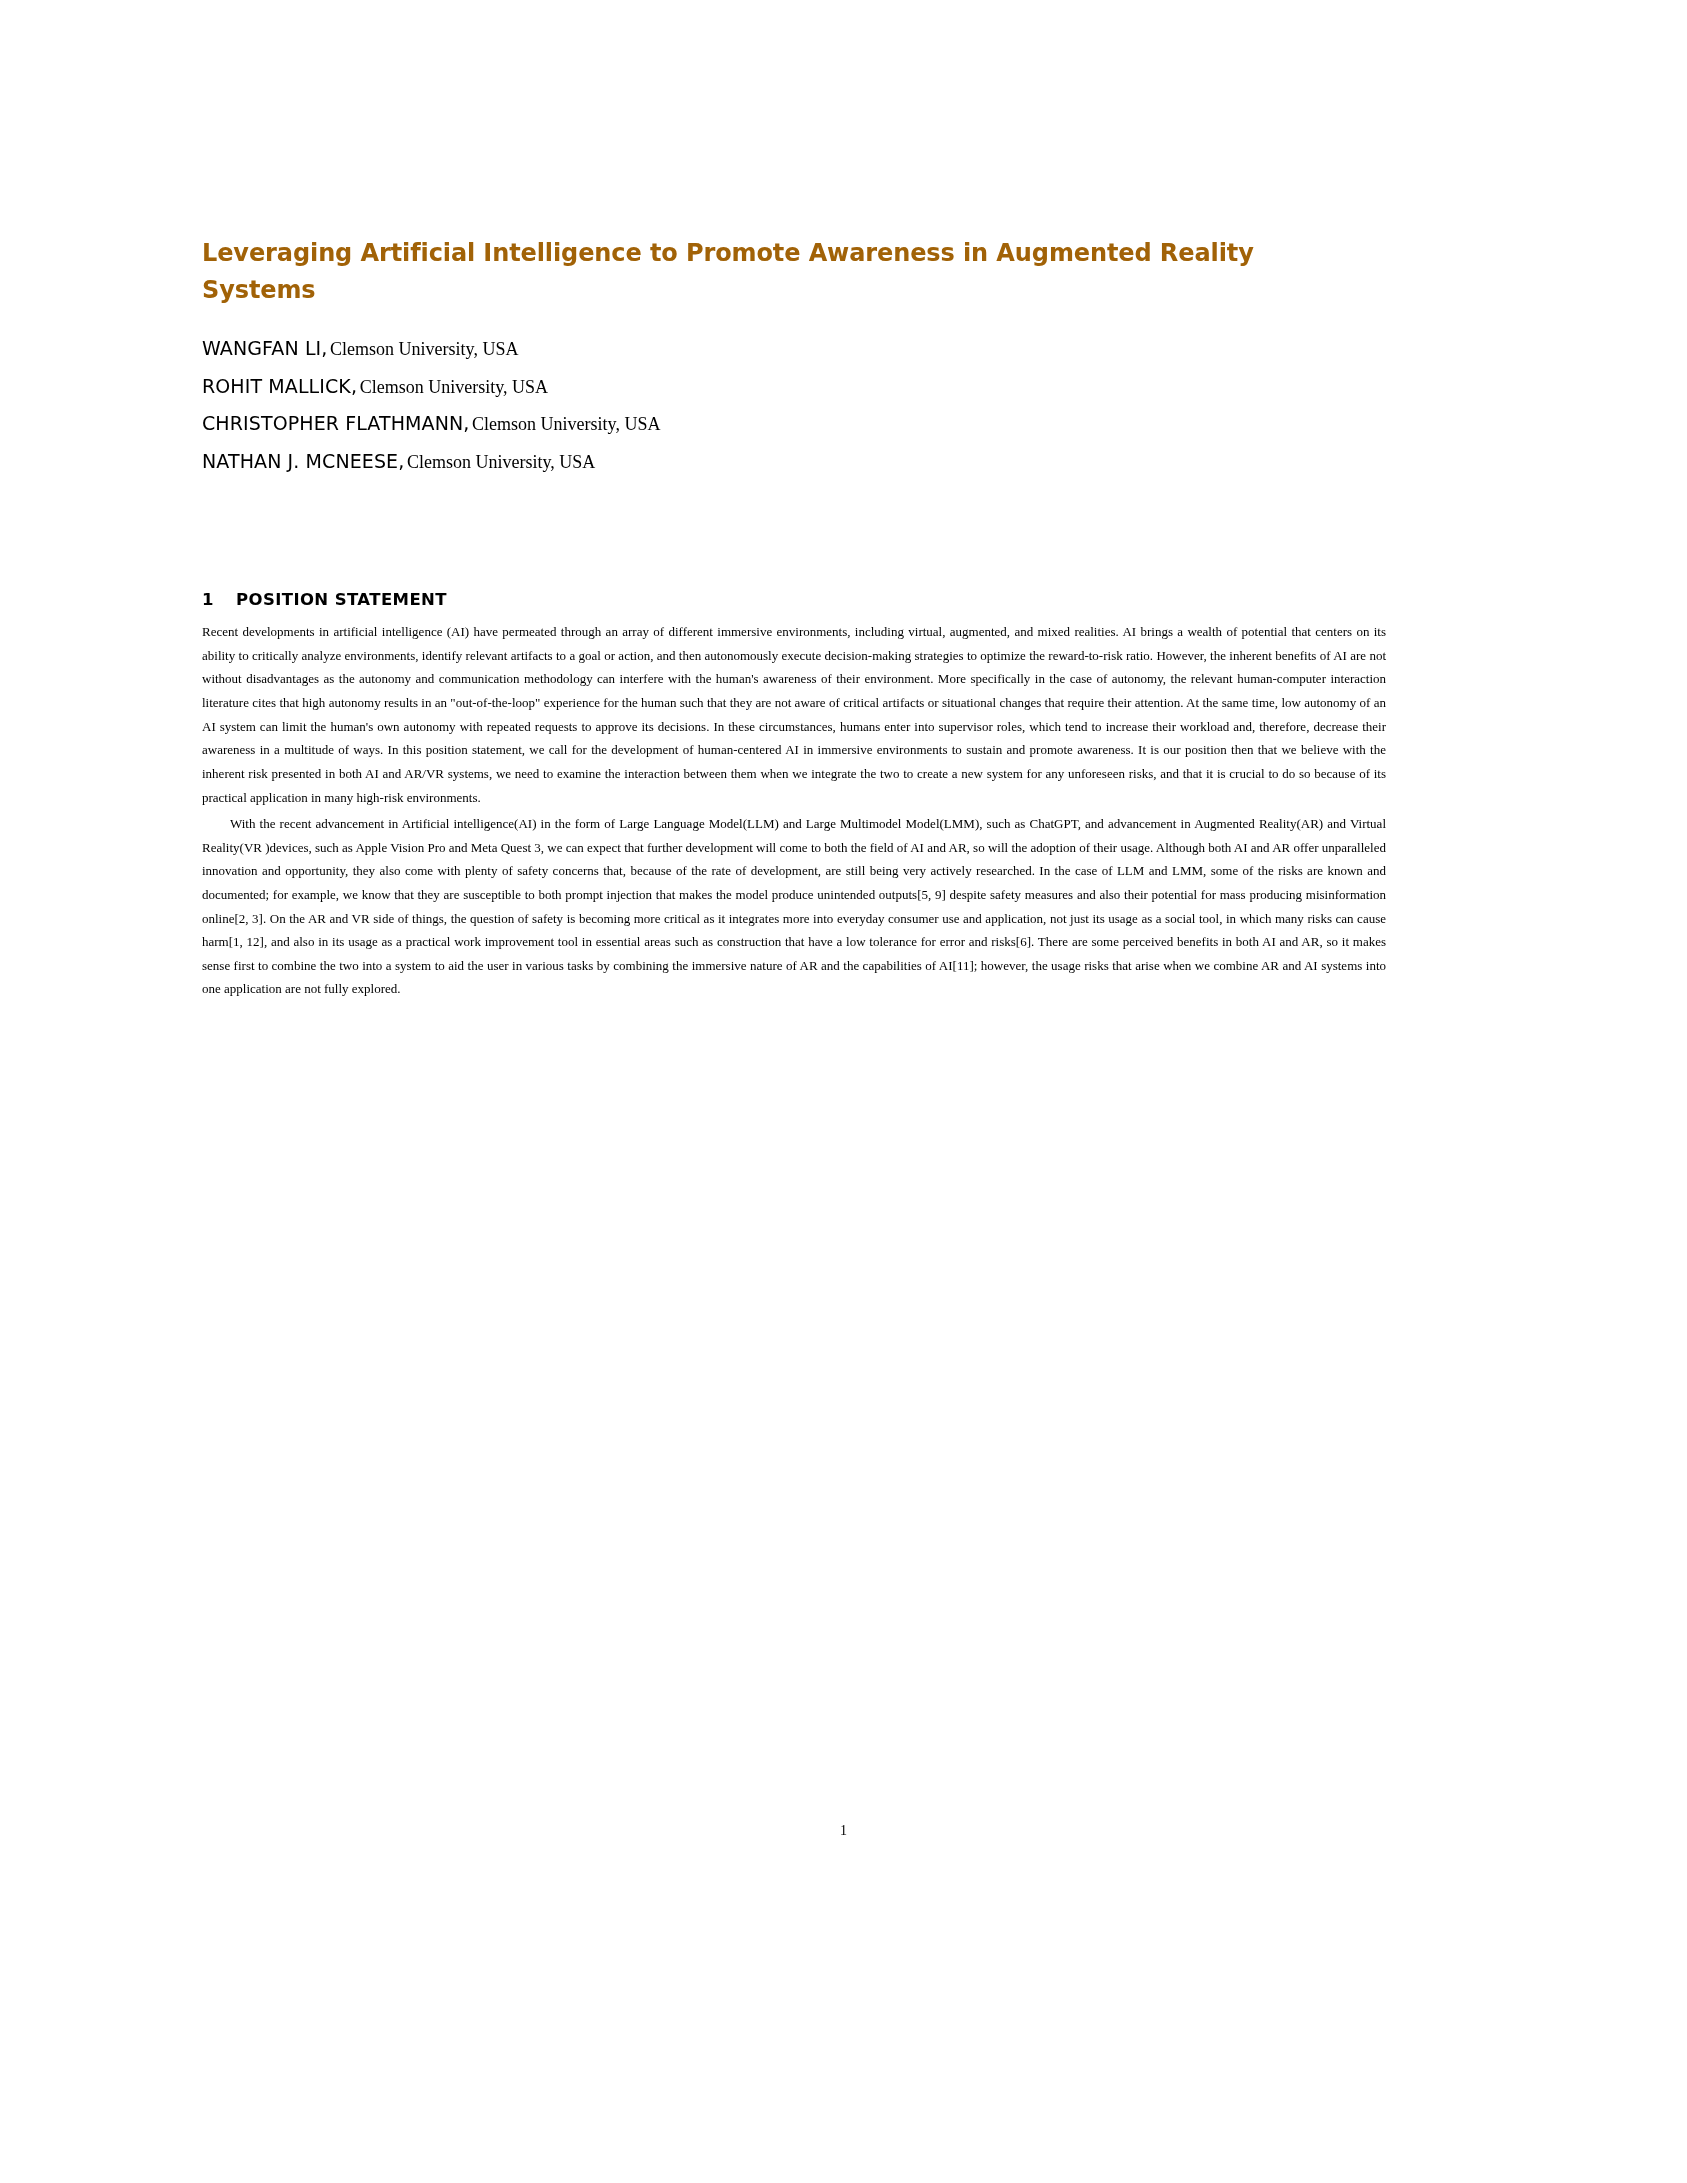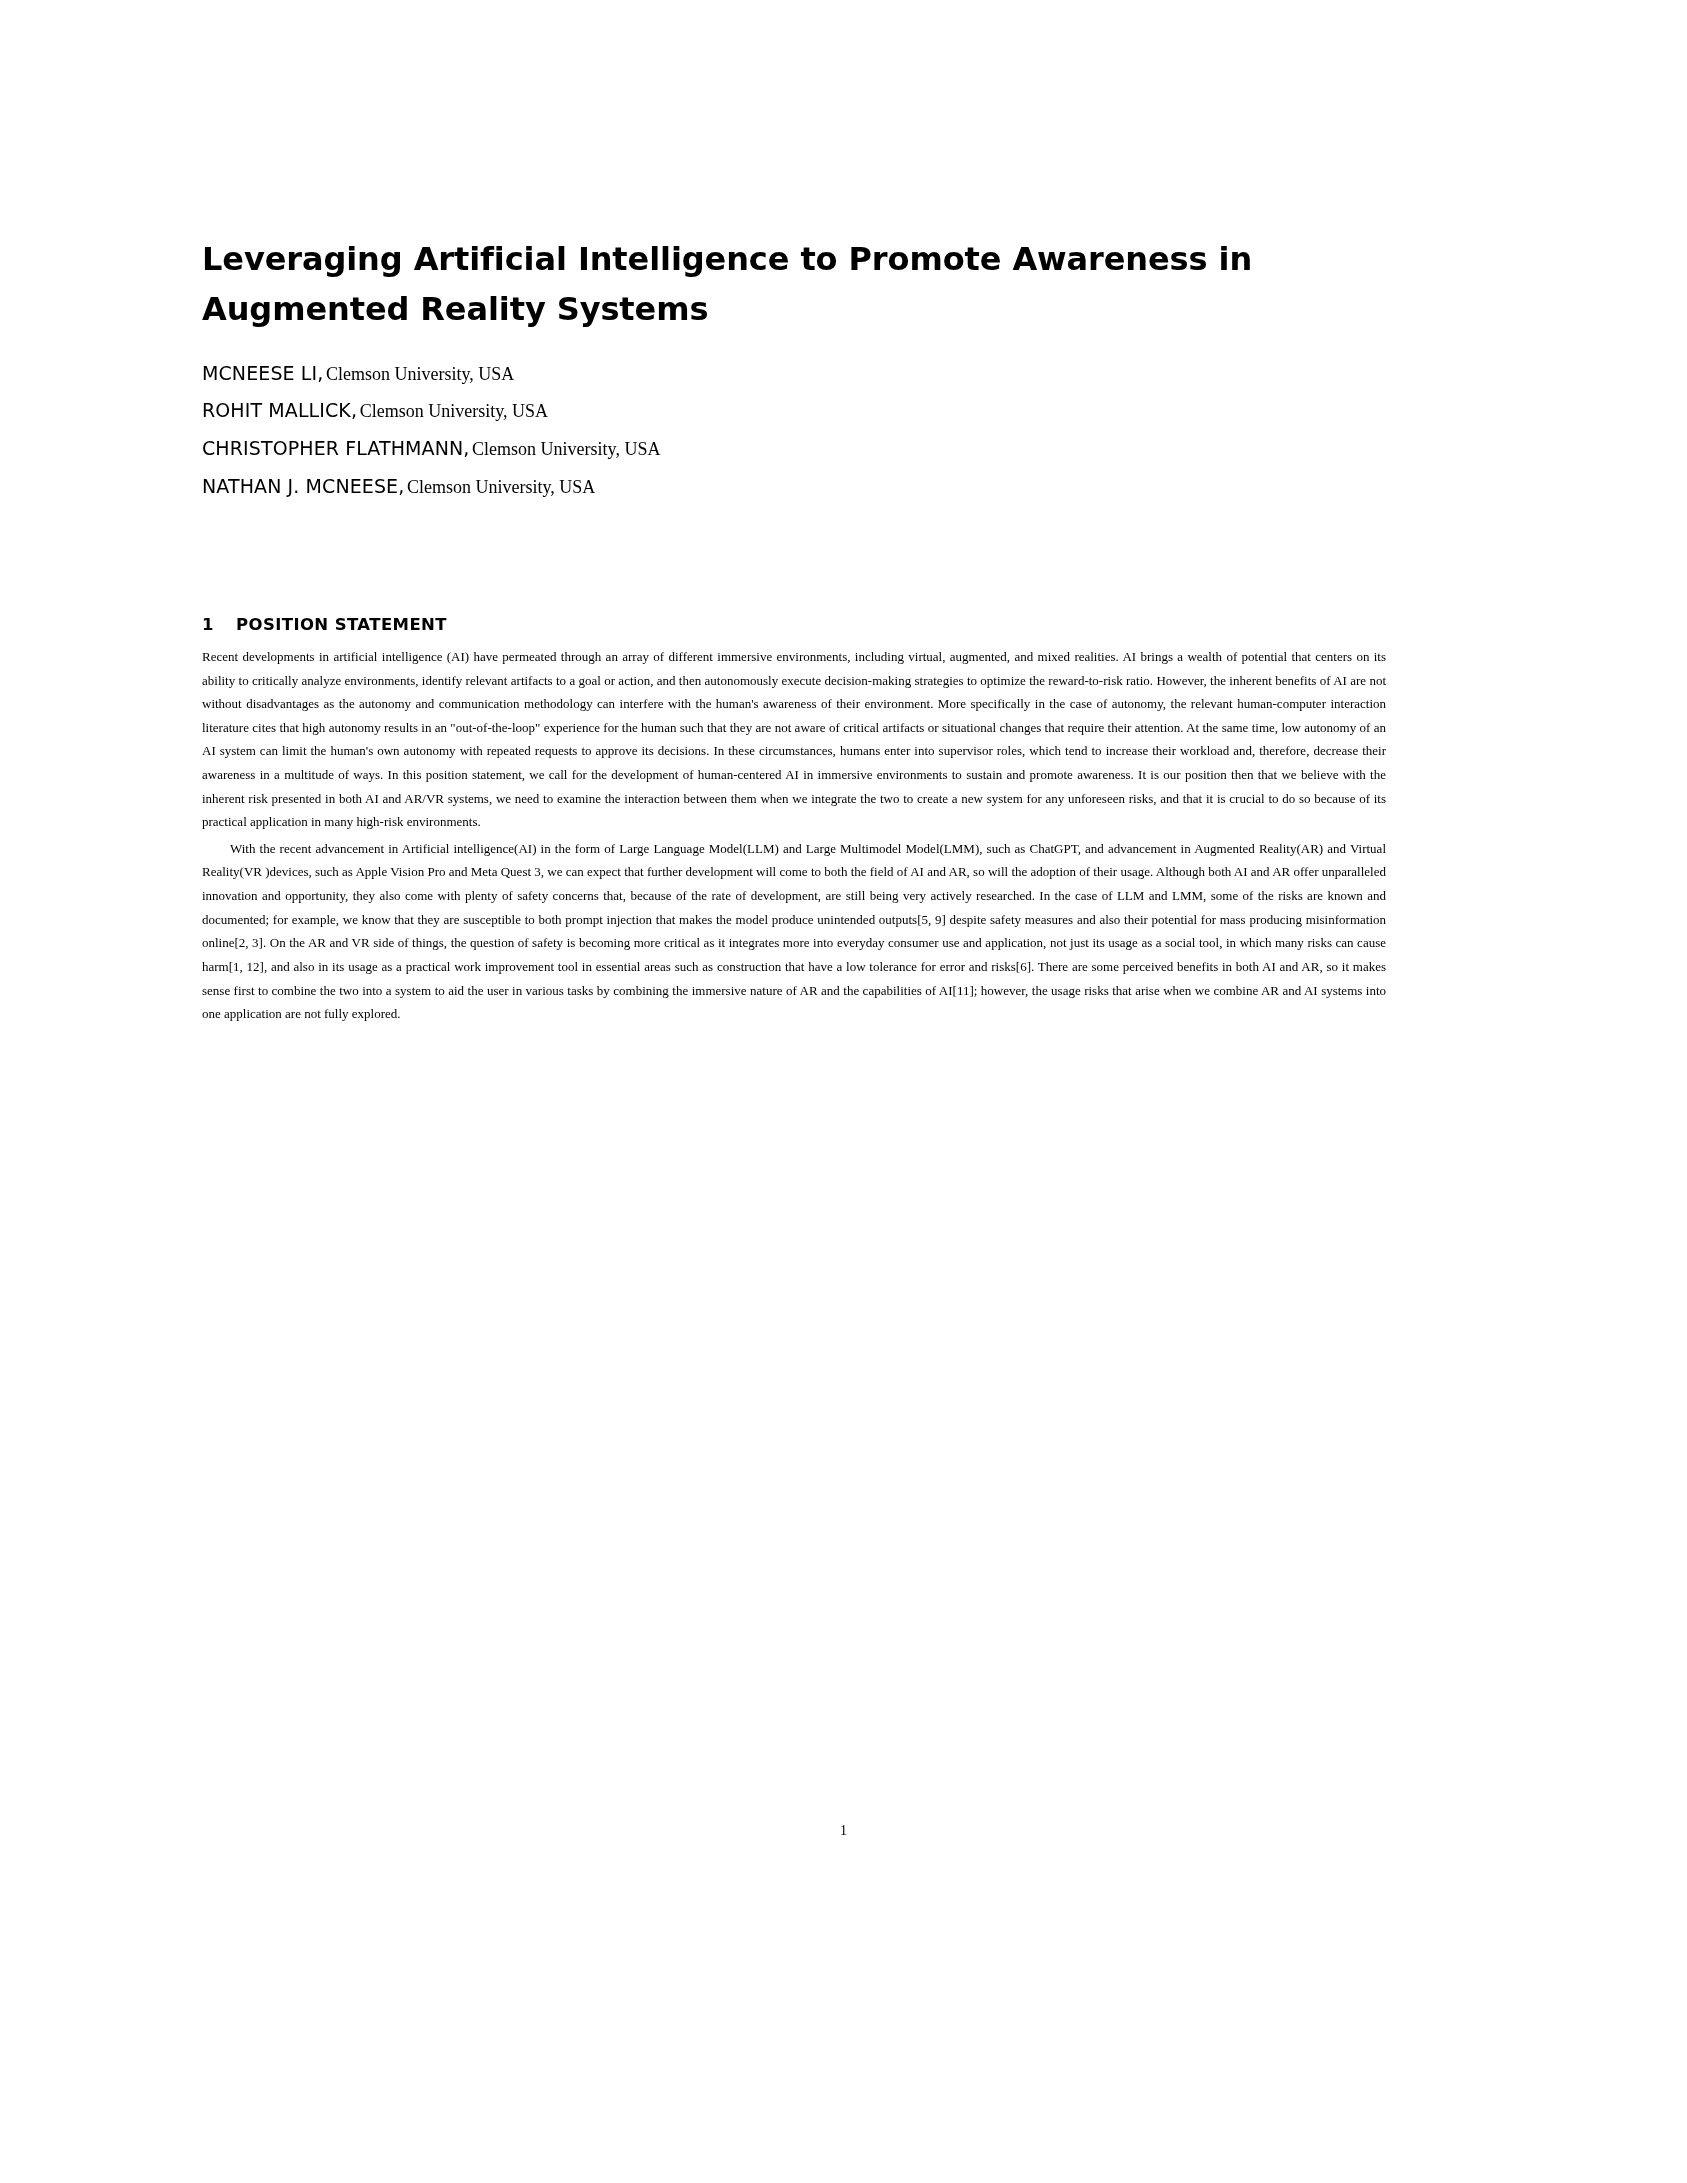--- a/index.html
+++ b/index.html
@@ -23,25 +23,25 @@
     background: #ffffff;
   }
   .content {
     position: absolute;
     left: 202px;
     top: 235px;
     width: 1184px;
   }
   .paper-title {
     font-family: "DejaVu Sans", sans-serif;
-    font-size: 32px;
+    font-size: 24px;
     font-weight: bold;
     line-height: 1.55;
     letter-spacing: -0.1px;
-    color: #000000;
+    color: #a16207;
     margin: 0 0 26.5px 0;
     max-width: 1164px;
   }
   .authors {
     margin-top: 13.2px;
   }
   .author-line {
     margin: 0 0 12px 0;
     line-height: 1.35;
     white-space: nowrap;
@@ -96,21 +96,21 @@
 </head>
 <body>
 
 <div class="page">
   <div class="content">
 
     <h1 class="paper-title">Leveraging Artificial Intelligence to Promote Awareness in Augmented Reality Systems</h1>
 
     <div class="authors">
       <div class="author-line">
-        <span class="author-name">MCNEESE LI,</span>
+        <span class="author-name">WANGFAN LI,</span>
         <span class="author-affil">Clemson University, USA</span>
       </div>
       <div class="author-line">
         <span class="author-name">ROHIT MALLICK,</span>
         <span class="author-affil">Clemson University, USA</span>
       </div>
       <div class="author-line">
         <span class="author-name">CHRISTOPHER FLATHMANN,</span>
         <span class="author-affil">Clemson University, USA</span>
       </div>

